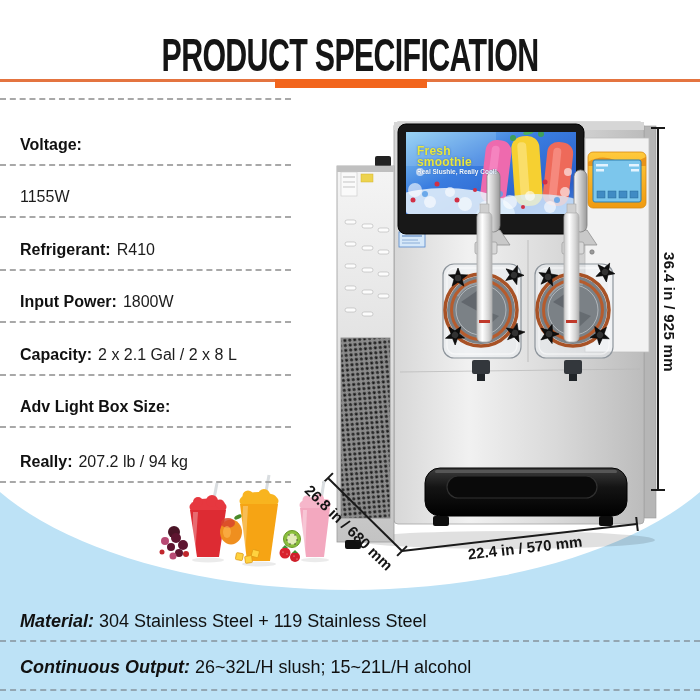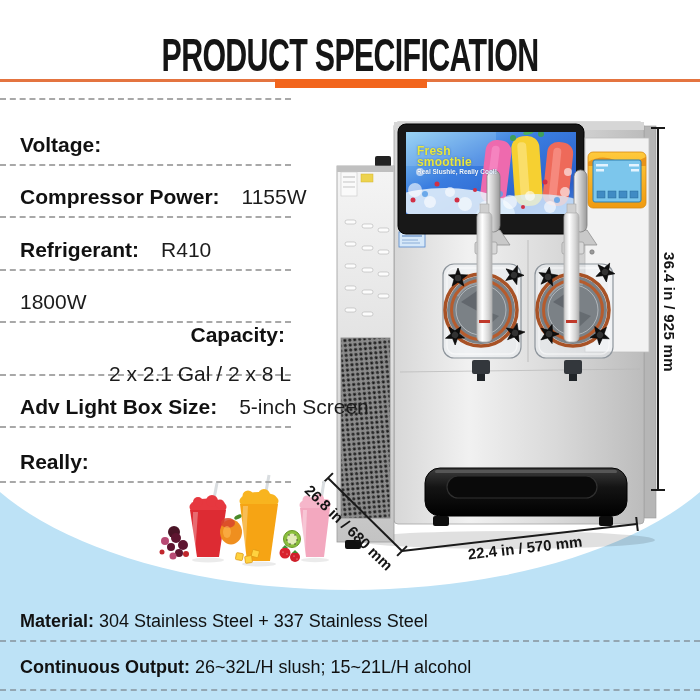--- a/index.html
+++ b/index.html
@@ -21,36 +21,36 @@
   .rule-thin{left:0;top:79px;width:700px;height:3px;background:#e47440;z-index:3;}
   .rule-thick{left:275px;top:79px;width:152px;height:9px;background:#f2651d;z-index:4;}
 
   
   .spec-list{
     left:0;top:98px;width:291px;border-top:2px dashed #a8a8a8;z-index:3;
   }
   .spec-row{
     display:flex;align-items:flex-end;padding:0 0 8px 20px;
     border-bottom:2px dashed #a8a8a8;box-sizing:border-box;
-    font-size:21px;line-height:23px;color:#1c1c1c;white-space:nowrap;gap:16px;
+    font-size:16px;line-height:23px;color:#1c1c1c;white-space:nowrap;
   }
   .spec-row:nth-child(1){height:66px;}
   .spec-row:nth-child(2){height:52px;}
   .spec-row:nth-child(3){height:53px;}
   .spec-row:nth-child(4){height:52px;}
-  .spec-row:nth-child(5){height:53px;flex-direction:column;}
+  .spec-row:nth-child(5){height:53px;}
   .spec-row:nth-child(6){height:52px;text-align:center;}
   .spec-row:nth-child(7){height:55px;}
   .spec-label{font-weight:bold;color:#111;margin-right:6px;}
 
   
   .footer-bg{left:0;top:468px;width:700px;height:232px;background:#bde2f6;z-index:0;}
   .wave{left:-50px;top:210px;width:800px;height:380px;border-radius:50%;background:#ffffff;z-index:1;}
   .footer-row{left:20px;font-size:18px;line-height:21px;color:#111;white-space:nowrap;z-index:3;}
-  .footer-row .spec-label{margin-right:5px;}
+  .footer-row .spec-label{margin-right:5px;font-style:italic;}
   .footer-dash{left:0;width:700px;height:0;border-top:2px dashed #93a6b2;z-index:3;}
 
   
   .machine-svg{left:315px;top:112px;z-index:2;}
   .smoothie-svg{left:140px;top:468px;z-index:2;}
   .ad-headline{
     left:417px;top:146px;z-index:3;font-size:12px;line-height:10.5px;
     font-weight:bold;color:#e9e73c;white-space:pre-line;letter-spacing:0.2px;
     text-shadow:0 0 2px rgba(20,60,140,.6);
   }
@@ -71,40 +71,40 @@
 
 <div class="abs title">PRODUCT SPECIFICATION</div>
 <div class="abs rule-thin"></div>
 <div class="abs rule-thick"></div>
 
 <div class="abs spec-list">
   <div class="spec-row">
       <span class="spec-label">Voltage:</span>
     </div>
   <div class="spec-row">
-      <span class="spec-label">Compressor Power:</span>
       <span>1155W</span>
     </div>
   <div class="spec-row">
       <span class="spec-label">Refrigerant:</span>
       <span>R410</span>
     </div>
   <div class="spec-row">
+      <span class="spec-label">Input Power:</span>
       <span>1800W</span>
     </div>
   <div class="spec-row">
       <span class="spec-label">Capacity:</span>
       <span>2 x 2.1 Gal / 2 x 8 L</span>
     </div>
   <div class="spec-row">
       <span class="spec-label">Adv Light Box Size:</span>
-      <span>5-inch Screen</span>
     </div>
   <div class="spec-row">
       <span class="spec-label">Really:</span>
+      <span>207.2 lb / 94 kg</span>
     </div>
 </div>
 
 <svg class="abs machine-svg" width="360" height="456" viewBox="0 0 360 456">
   <defs>
     <linearGradient id="steelV" x1="0" y1="0" x2="0" y2="1">
       <stop offset="0" stop-color="#f5f5f5"></stop>
         <stop offset="0.5" stop-color="#e2e2e2"></stop>
         <stop offset="1" stop-color="#c3c3c3"></stop>
     </linearGradient>
@@ -424,19 +424,19 @@
     <g fill="#f8c0c0">
         <circle cx="143" cy="84" r="0.6"></circle>
         <circle cx="147" cy="86" r="0.6"></circle>
         <circle cx="154" cy="88" r="0.6"></circle>
         <circle cx="157" cy="91" r="0.6"></circle>
       </g>
   </g>
 </svg>
 
 <div class="abs footer-row" style="top:611px;">
-  <span class="spec-label">Material:</span><span>304 Stainless Steel + 337 Stainless Steel</span>
+  <span class="spec-label">Material:</span><span>304 Stainless Steel + 119 Stainless Steel</span>
 </div>
 <div class="abs footer-dash" style="top:640px;"></div>
 <div class="abs footer-row" style="top:657px;">
   <span class="spec-label">Continuous Output:</span><span>26~32L/H slush; 15~21L/H alcohol</span>
 </div>
 <div class="abs footer-dash" style="top:689px;"></div>
 
 </body></html>

